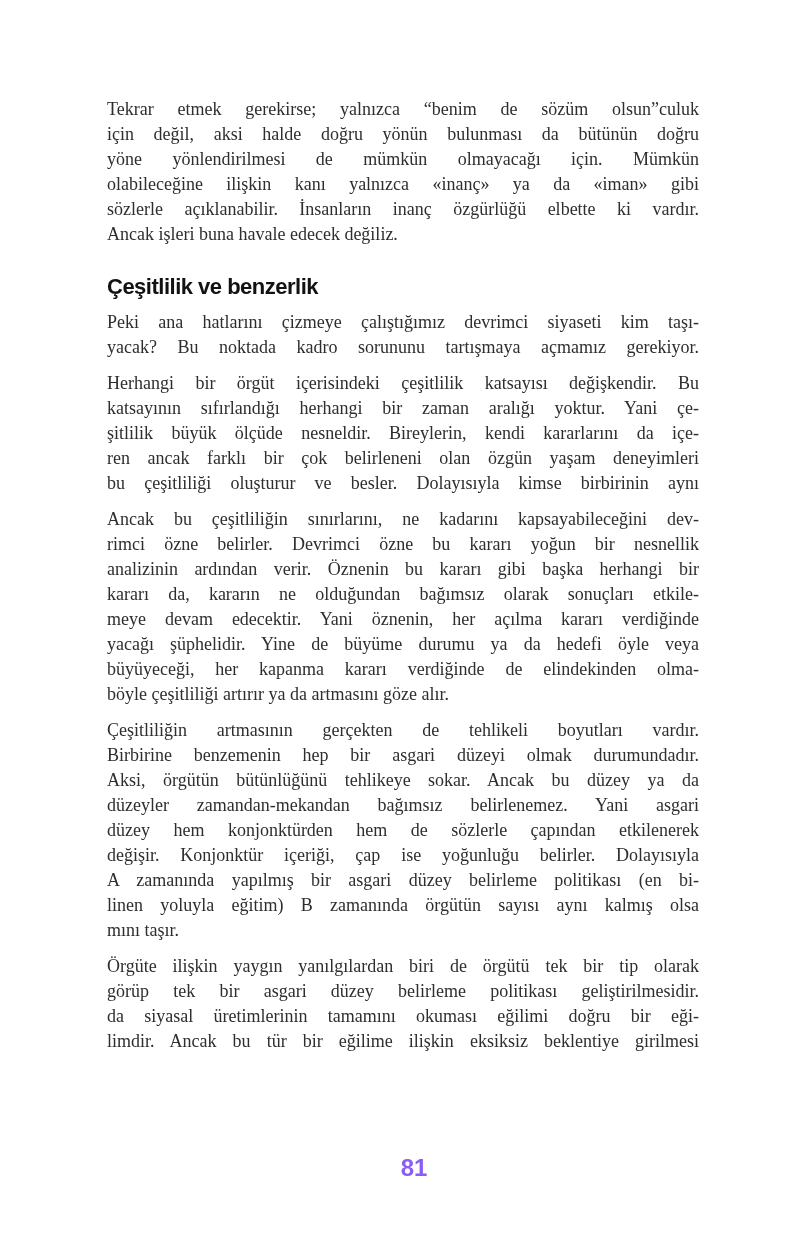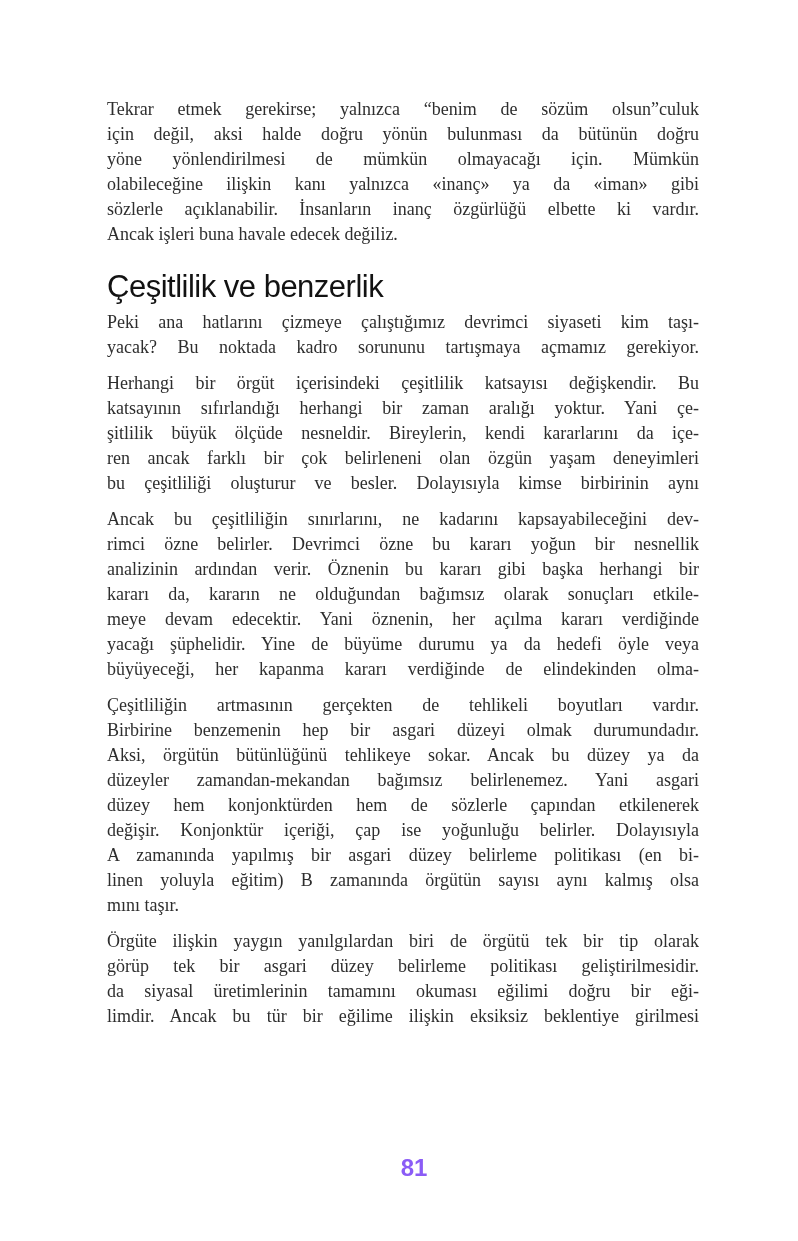--- a/index.html
+++ b/index.html
@@ -29,22 +29,22 @@
   }
   .line {
     text-align: justify;
     text-align-last: justify;
   }
   .line.last-left {
     text-align-last: left;
   }
   h2.heading {
     font-family: "Liberation Sans", "DejaVu Sans", sans-serif;
-    font-weight: 400;
-    font-size: 31px;
+    font-weight: 700;
+    font-size: 22px;
     line-height: 30px;
     letter-spacing: -0.5px;
     color: #121212;
     margin: 25px 0 8px 0;
   }
   .page-number {
     position: absolute;
     top: 1156px;
     left: 118px;
     width: 592px;
@@ -82,20 +82,21 @@
         <div class="line">bu çeşitliliği oluşturur ve besler.  Dolayısıyla kimse birbirinin aynı</div>
       </div>
       <div class="para">
         <div class="line">Ancak bu çeşitliliğin sınırlarını, ne kadarını kapsayabileceğini dev-</div>
         <div class="line">rimci özne belirler. Devrimci özne bu kararı yoğun bir nesnellik</div>
         <div class="line">analizinin ardından verir. Öznenin bu kararı gibi başka herhangi bir</div>
         <div class="line">kararı da, kararın ne olduğundan bağımsız olarak sonuçları etkile-</div>
         <div class="line">meye devam edecektir. Yani öznenin, her açılma kararı verdiğinde</div>
         <div class="line">yacağı şüphelidir. Yine de büyüme durumu ya da hedefi öyle veya</div>
         <div class="line">büyüyeceği, her kapanma kararı verdiğinde de elindekinden olma-</div>
+        <div class="line last-left">böyle çeşitliliği artırır ya da artmasını göze alır.</div>
       </div>
       <div class="para">
         <div class="line">Çeşitliliğin artmasının gerçekten de tehlikeli boyutları vardır.</div>
         <div class="line">Birbirine benzemenin hep bir asgari düzeyi olmak durumundadır.</div>
         <div class="line">Aksi, örgütün bütünlüğünü tehlikeye sokar. Ancak bu düzey ya da</div>
         <div class="line">düzeyler zamandan-mekandan bağımsız belirlenemez. Yani asgari</div>
         <div class="line">düzey hem konjonktürden hem de sözlerle çapından etkilenerek</div>
         <div class="line">değişir. Konjonktür içeriği, çap ise yoğunluğu belirler. Dolayısıyla</div>
         <div class="line">A zamanında yapılmış bir asgari düzey belirleme politikası (en bi-</div>
         <div class="line">linen yoluyla eğitim) B zamanında örgütün sayısı aynı kalmış olsa</div>

